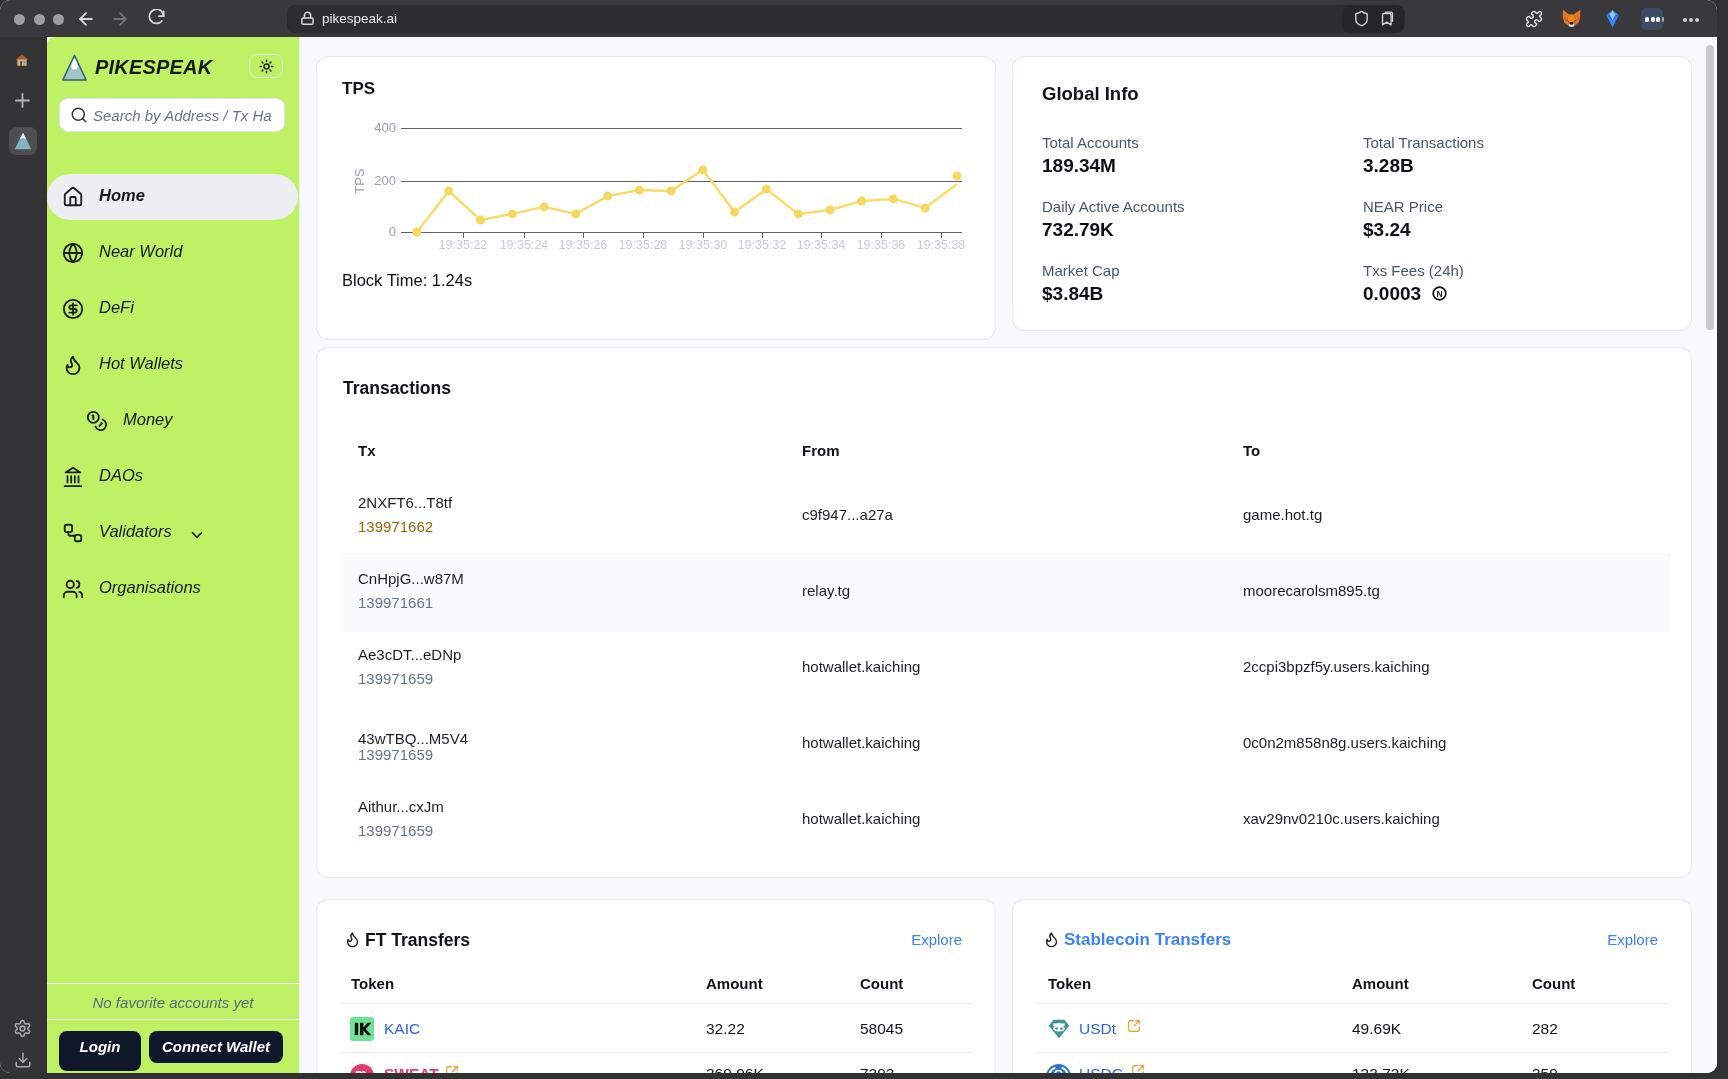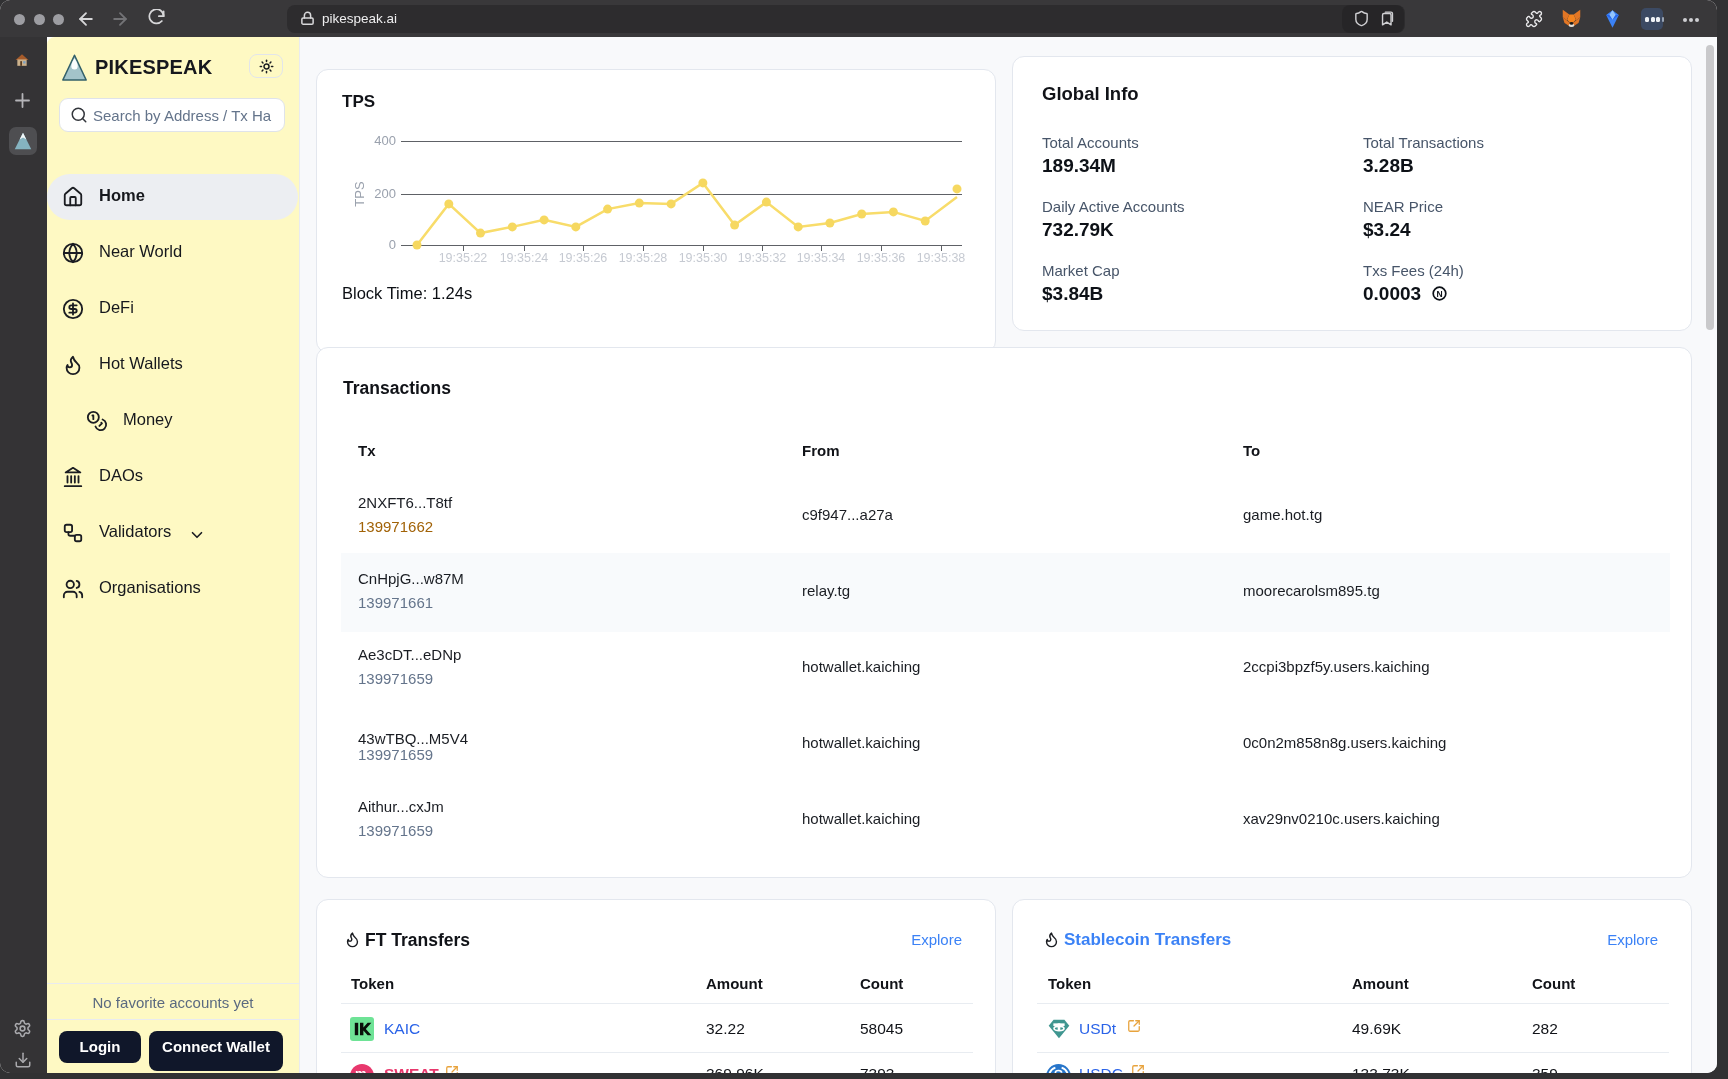--- a/index.html
+++ b/index.html
@@ -1,21 +1,21 @@
 <!DOCTYPE html>
 <html><head>
 <meta charset="utf-8">
 <style>
   * { margin:0; padding:0; box-sizing:border-box; }
   html,body { width:1728px; height:1079px; background:#313133; font-family:"Liberation Sans", sans-serif; overflow:hidden; }
   .abs { position:absolute; }
   #win { position:absolute; left:0; top:0; width:1717px; height:1073px; border-radius:10px; overflow:hidden; background:#fff; }
   #chrome { position:absolute; left:0; top:0; width:100%; height:37px; background:#39383a; }
   #strip { position:absolute; left:0; top:37px; width:47px; height:1036px; background:#343335; }
-  #sidebar { position:absolute; left:47px; top:37px; width:253px; height:1036px; background:#fef9c3; border-right:1px solid #e9ebf0; border-top-left-radius:8px; }
+  #sidebar { position:absolute; left:47px; top:37px; width:253px; height:1036px; background:#bef264; border-right:1px solid #e9ebf0; border-top-left-radius:8px;font-style:italic; }
   #main { position:absolute; left:300px; top:37px; width:1417px; height:1036px; background:#f8f9fb; }
   .card { position:absolute; background:#fff; border:1px solid #e3e7ee; border-radius:12px; }
   .tl { position:absolute; top:13.5px; width:11px; height:11px; border-radius:50%; background:#9d9da2; }
   svg { display:block; }
   .icon { stroke:#1b1d22; stroke-width:2; fill:none; stroke-linecap:round; stroke-linejoin:round; }
   .navitem { position:absolute; left:0; width:251px; height:46px; border-radius:23px; }
   .navitem .lbl { position:absolute; left:52px; top:12px; font-size:16.5px; color:#16181d; }
   .navitem svg { position:absolute; left:15px; top:12px; }
 </style>
 </head>
@@ -242,27 +242,27 @@
             <path d="M22 21v-2a4 4 0 0 0-3-3.87"></path>
             <path d="M16 3.13a4 4 0 0 1 0 7.75"></path>
           </g>
         </svg>
       <div class="lbl">Organisations</div>
     </div>
 
     <div class="abs" style="left:0;top:946px;width:252px;height:1px;background:#e9ebf0;"></div>
     <div class="abs" style="left:0;top:957px;width:252px;text-align:center;font-size:15px;color:#5b6a80;">No favorite accounts yet</div>
     <div class="abs" style="left:0;top:982px;width:252px;height:1px;background:#e9ebf0;"></div>
-    <div class="abs" style="left:12px;top:994px;width:82px;height:32px;border-radius:8px;background:#10172a;color:#fff;font-size:15px;font-weight:bold;text-align:center;line-height:32px;">Login</div>
-    <div class="abs" style="left:102px;top:994px;width:134px;height:40px;border-radius:8px;background:#10172a;color:#fff;font-size:15px;font-weight:bold;text-align:center;line-height:32px;">Connect Wallet</div>
+    <div class="abs" style="left:12px;top:994px;width:82px;height:40px;border-radius:8px;background:#10172a;color:#fff;font-size:15px;font-weight:bold;text-align:center;line-height:32px;">Login</div>
+    <div class="abs" style="left:102px;top:994px;width:134px;height:32px;border-radius:8px;background:#10172a;color:#fff;font-size:15px;font-weight:bold;text-align:center;line-height:32px;">Connect Wallet</div>
   </div>
 
   <div id="main">
 
-    <div class="card" style="left:16px;top:19px;width:680px;height:284px;margin-top:13px;">
+    <div class="card" style="left:16px;top:19px;width:680px;height:284px;">
       <div class="abs" style="left:25px;top:22px;font-size:17px;font-weight:bold;color:#111318;">TPS</div>
       <svg class="abs" style="left:0;top:0" width="680" height="275" viewBox="0 0 680 275">
         <g stroke="#5e6166" stroke-width="1" shape-rendering="crispEdges">
           <line x1="84" y1="71.5" x2="645" y2="71.5"></line>
           <line x1="84" y1="124.5" x2="645" y2="124.5"></line>
           <line x1="84" y1="175.5" x2="645" y2="175.5"></line>
         </g>
         <g stroke="#5e6166" stroke-width="1" shape-rendering="crispEdges">
           <line x1="146" y1="175" x2="146" y2="181"></line>
             <line x1="207" y1="175" x2="207" y2="181"></line>

